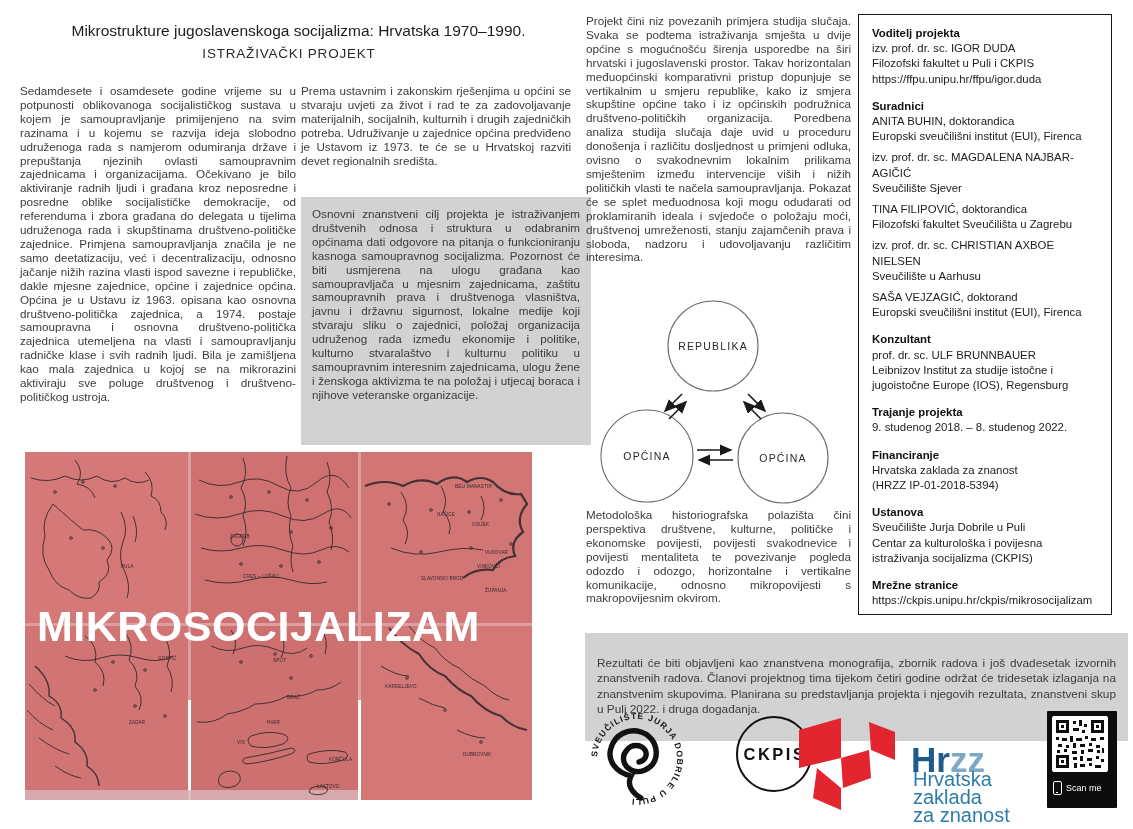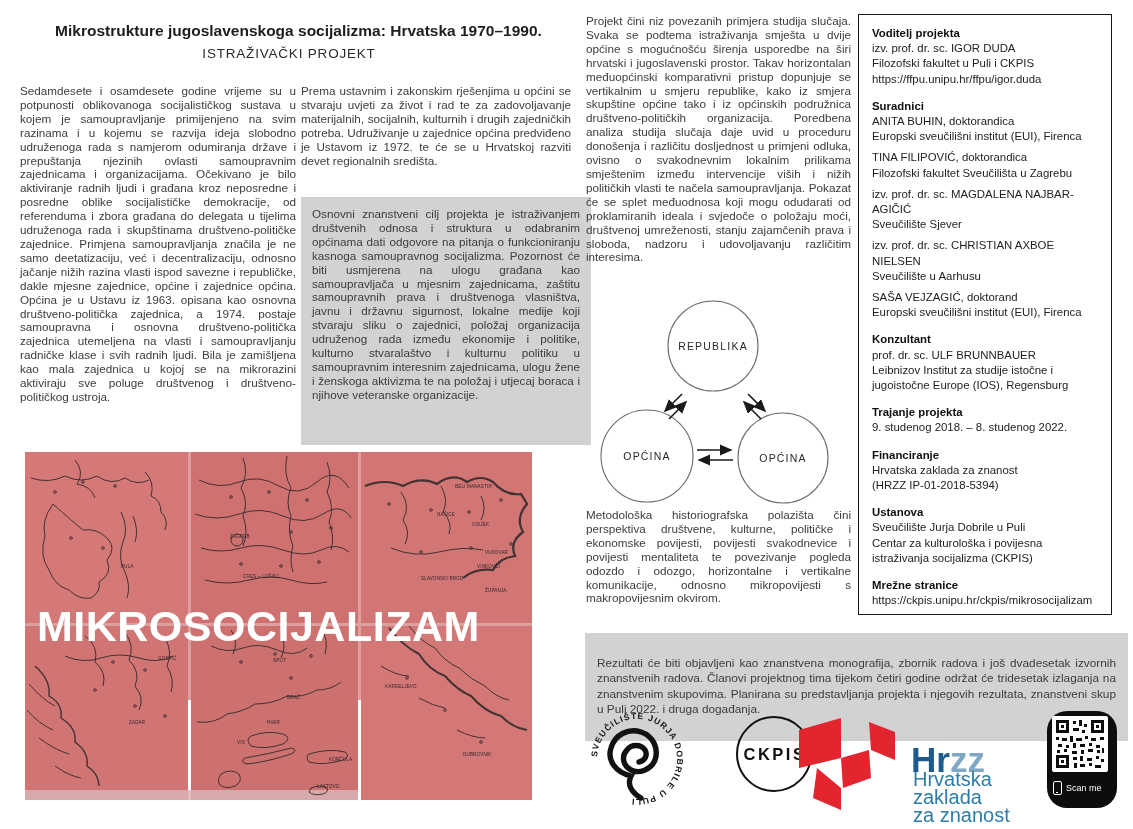--- a/index.html
+++ b/index.html
@@ -5,21 +5,21 @@
   html,body{margin:0;padding:0;}
   body{
     width:1133px;height:829px;position:relative;background:#ffffff;
     font-family:"Liberation Sans",sans-serif;color:#3c3c3c;overflow:hidden;
     --map-red:#d17373;--box-gray:#d2d2d2;--hrzz-red:#e32530;
     --hrzz-blue-dark:#1e5b8d;--hrzz-blue-light:#7fa8c4;--hrzz-tagline-blue:#2e7ca8;
   }
   .abs{position:absolute;}
   
   .title-wrap{left:0;top:22px;width:578px;text-align:center;}
-  .page-title{font-size:15.5px;font-weight:bold;color:#1d1d1d;padding-left:19px;}
+  .page-title{font-size:15.5px;font-weight:normal;color:#1d1d1d;padding-left:19px;}
   .page-subtitle{font-size:13.5px;color:#2a2a2a;letter-spacing:.8px;margin-top:6px;}
   
   .col{font-size:11.7px;line-height:13.9px;text-align:justify;}
   .col1{left:20px;top:84px;width:276px;}
   .col2{left:301px;top:84px;width:270px;}
   .graybox{background:var(--box-gray);box-sizing:border-box;}
   .col2box{left:301px;top:197px;width:290px;padding:10px 11px;min-height:248px;}
   .col3{left:586px;top:14px;width:265px;}
   .col3b{left:586px;top:508px;width:265px;}
   
@@ -52,36 +52,36 @@
   .unipu{left:586px;top:704px;width:102px;height:110px;}
   .ckpis{left:688px;top:716px;width:76px;height:76px;border:2.5px solid #101010;border-radius:50%;
     display:flex;align-items:center;justify-content:center;box-sizing:border-box;margin-left:48px;}
   .ckpis span{font-size:16.5px;font-weight:bold;letter-spacing:2.5px;color:#101010;padding-left:2px;}
   .hrzz{left:793px;top:714px;width:225px;height:100px;}
   .hrzz-mark{position:absolute;left:0;top:0;}
   .hrzz-word{position:absolute;left:118px;top:28px;font-size:35px;font-weight:bold;line-height:35px;}
   .hrzz-word .hr{color:var(--hrzz-blue-dark);}
   .hrzz-word .zz{color:var(--hrzz-blue-light);}
   .hrzz-tag{position:absolute;left:120px;top:56px;font-size:20px;line-height:18px;color:var(--hrzz-tagline-blue);}
-  .qr{left:1047px;top:711px;width:70px;height:97px;background:#0d0d0d;border-radius:20px;}
+  .qr{left:1047px;top:711px;width:70px;height:97px;background:#0d0d0d;border-radius:1px;}
   .qr-white{position:absolute;left:5px;top:5px;width:56px;height:56px;background:#ffffff;border-radius:2px;}
   .qr-foot{position:absolute;left:6px;top:70px;color:#ffffff;font-size:9px;display:flex;align-items:center;gap:4px;}
   .phone{width:7px;height:12px;border:1.2px solid #fff;border-radius:2px;position:relative;}
   .phone:after{content:"";position:absolute;left:2px;bottom:1px;width:2px;height:1.5px;background:#fff;}
 </style>
 </head>
 <body style="--map-red: #d17373; --box-gray: #d2d2d2; --hrzz-red: #e32530; --hrzz-blue-dark: #1e5b8d; --hrzz-blue-light: #7fa8c4; --hrzz-tagline-blue: #2e7ca8;">
 
 <div class="abs title-wrap">
   <div class="page-title">Mikrostrukture jugoslavenskoga socijalizma: Hrvatska 1970–1990.</div>
   <div class="page-subtitle">ISTRAŽIVAČKI PROJEKT</div>
 </div>
 
 <div class="abs col col1">Sedamdesete i osamdesete godine vrijeme su u potpunosti oblikovanoga socijalističkog sustava u kojem je samoupravljanje primijenjeno na svim razinama i u kojemu se razvija ideja slobodno udruženoga rada s namjerom odumiranja države i prepuštanja njezinih ovlasti samoupravnim zajednicama i organizacijama. Očekivano je bilo aktiviranje radnih ljudi i građana kroz neposredne i posredne oblike socijalističke demokracije, od referenduma i zbora građana do delegata u tijelima udruženoga rada i skupštinama društveno-političke zajednice. Primjena samoupravljanja značila je ne samo deetatizaciju, već i decentralizaciju, odnosno jačanje nižih razina vlasti ispod savezne i republičke, dakle mjesne zajednice, općine i zajednice općina. Općina je u Ustavu iz 1963. opisana kao osnovna društveno-politička zajednica, a 1974. postaje samoupravna i osnovna društveno-politička zajednica utemeljena na vlasti i samoupravljanju radničke klase i svih radnih ljudi. Bila je zamišljena kao mala zajednica u kojoj se na mikrorazini aktiviraju sve poluge društvenog i društveno-političkog ustroja.</div>
-<div class="abs col col2">Prema ustavnim i zakonskim rješenjima u općini se stvaraju uvjeti za život i rad te za zadovoljavanje materijalnih, socijalnih, kulturnih i drugih zajedničkih potreba. Udruživanje u zajednice općina predviđeno je Ustavom iz 1972. te će se u Hrvatskoj razviti devet regionalnih središta.</div>
+<div class="abs col col2">Prema ustavnim i zakonskim rješenjima u općini se stvaraju uvjeti za život i rad te za zadovoljavanje materijalnih, socijalnih, kulturnih i drugih zajedničkih potreba. Udruživanje u zajednice općina predviđeno je Ustavom iz 1973. te će se u Hrvatskoj razviti devet regionalnih središta.</div>
 <div class="abs col col2box graybox">Osnovni znanstveni cilj projekta je istraživanjem društvenih odnosa i struktura u odabranim općinama dati odgovore na pitanja o funkcioniranju kasnoga samoupravnog socijalizma. Pozornost će biti usmjerena na ulogu građana kao samoupravljača u mjesnim zajednicama, zaštitu samoupravnih prava i društvenoga vlasništva, javnu i državnu sigurnost, lokalne medije koji stvaraju sliku o zajednici, položaj organizacija udruženog rada između ekonomije i politike, kulturno stvaralaštvo i kulturnu politiku u samoupravnim interesnim zajednicama, ulogu žene i ženskoga aktivizma te na položaj i utjecaj boraca i njihove veteranske organizacije.</div>
 <div class="abs col col3">Projekt čini niz povezanih primjera studija slučaja. Svaka se podtema istraživanja smješta u dvije općine s mogućnošću širenja usporedbe na širi hrvatski i jugoslavenski prostor. Takav horizontalan međuopćinski komparativni pristup dopunjuje se vertikalnim u smjeru republike, kako iz smjera skupštine općine tako i iz općinskih podružnica društveno-političkih organizacija. Poredbena analiza studija slučaja daje uvid u proceduru donošenja i različitu dosljednost u primjeni odluka, ovisno o svakodnevnim lokalnim prilikama smještenim između intervencije viših i nižih političkih vlasti te načela samoupravljanja. Pokazat će se splet međuodnosa koji mogu odudarati od proklamiranih ideala i svjedoče o položaju moći, društvenoj umreženosti, stanju zajamčenih prava i sloboda, nadzoru i udovoljavanju različitim interesima.</div>
 <div class="abs col col3b">Metodološka historiografska polazišta čini perspektiva društvene, kulturne, političke i ekonomske povijesti, povijesti svakodnevice i povijesti mentaliteta te povezivanje pogleda odozdo i odozgo, horizontalne i vertikalne komunikacije, odnosno mikropovijesti s makropovijesnim okvirom.</div>
 
 <div class="abs diagram">
   <svg width="270" height="210" viewBox="0 0 270 210">
     <defs>
       <marker id="arr" markerWidth="9" markerHeight="8" refX="7" refY="3.5" orient="auto">
         <path d="M0,0 L8,3.5 L0,7 z" fill="#1a1a1a"></path>
       </marker>
@@ -113,26 +113,26 @@
           <div class="sb-line">https://ffpu.unipu.hr/ffpu/igor.duda</div>
         </div>
       </div>
       <div class="sb-section">
         <div class="sb-head">Suradnici</div>
         <div class="sb-entry">
           <div class="sb-line">ANITA BUHIN, doktorandica</div>
           <div class="sb-line">Europski sveučilišni institut (EUI), Firenca</div>
         </div>
         <div class="sb-entry">
+          <div class="sb-line">izv. prof. dr. sc. MAGDALENA NAJBAR-AGIČIĆ</div>
+          <div class="sb-line">Sveučilište Sjever</div>
+        </div>
+        <div class="sb-entry">
           <div class="sb-line">TINA FILIPOVIĆ, doktorandica</div>
           <div class="sb-line">Filozofski fakultet Sveučilišta u Zagrebu</div>
-        </div>
-        <div class="sb-entry">
-          <div class="sb-line">izv. prof. dr. sc. MAGDALENA NAJBAR-AGIČIĆ</div>
-          <div class="sb-line">Sveučilište Sjever</div>
         </div>
         <div class="sb-entry">
           <div class="sb-line">izv. prof. dr. sc. CHRISTIAN AXBOE NIELSEN</div>
           <div class="sb-line">Sveučilište u Aarhusu</div>
         </div>
         <div class="sb-entry">
           <div class="sb-line">SAŠA VEJZAGIĆ, doktorand</div>
           <div class="sb-line">Europski sveučilišni institut (EUI), Firenca</div>
         </div>
       </div>

